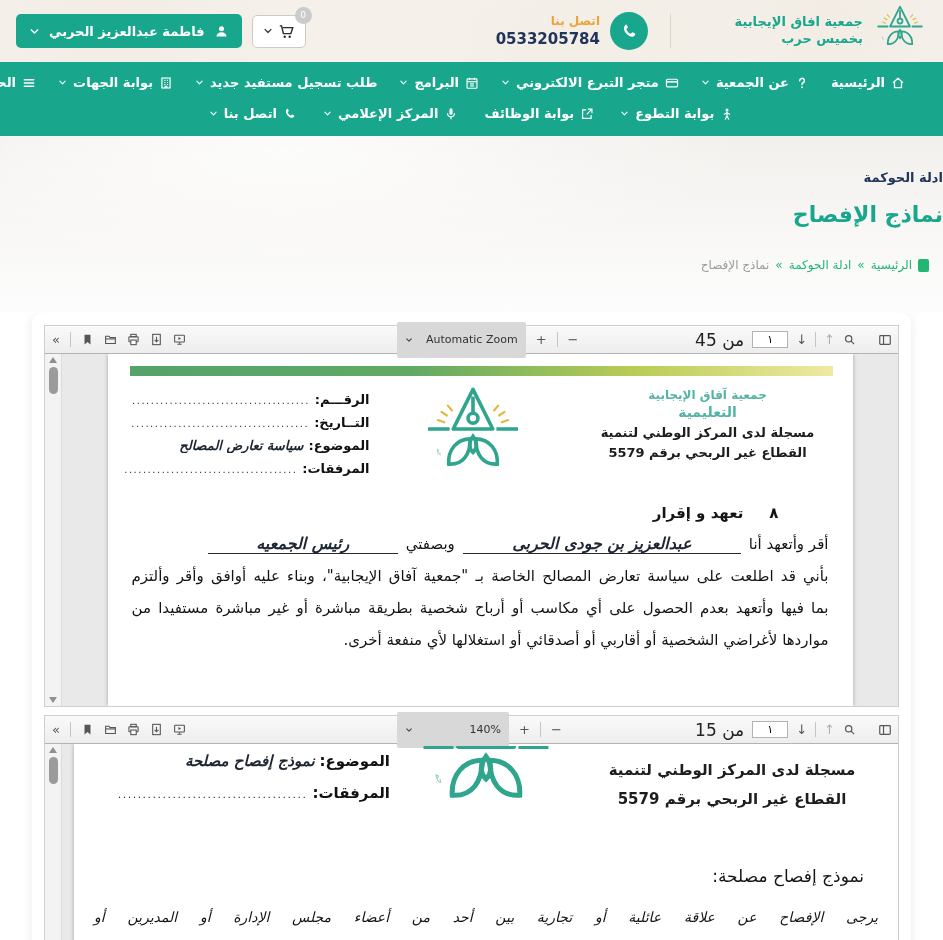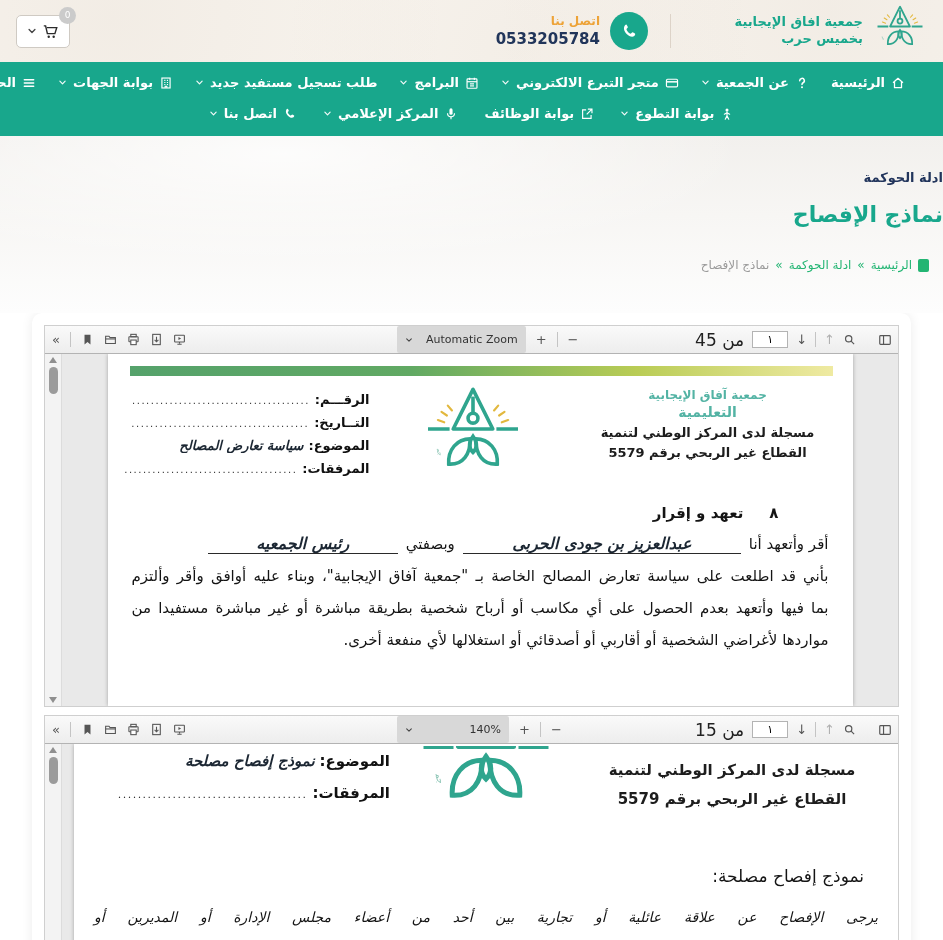--- a/index.html
+++ b/index.html
@@ -55,21 +55,21 @@
   .card { margin:0 32px; background:#fff; border-radius:10px; box-shadow:0 0 12px rgba(0,0,0,.08); padding:12px; height:820px; }
   .pdf-viewer { border:1px solid #cfcfcf; direction:ltr; background:#e9e9e9; }
   .pdf-viewer.first { margin-bottom:8px; }
   .pdf-toolbar { height:28px; position:relative; background:linear-gradient(#fafafa,#ededed); border-bottom:1px solid #b3b3b3; color:#4d4d4d; }
   .tb-group { position:absolute; top:0; height:27px; display:flex; align-items:center; }
   .tb-left { left:7px; gap:10px; }
   .tb-sep { width:1px; height:15px; background:#c4c4c4; }
   .tb-glyph { font-size:13px; color:#555; cursor:pointer; line-height:1; }
   .tb-ico { width:13px; height:13px; color:#565656; cursor:pointer; display:block; }
   .tb-zoom { left:352px; gap:10px; }
-  .zoom-select { background:#d8d8d8; height:27px; min-width:112px; border-radius:2px; display:flex; align-items:center; gap:13px; padding:0 8px; font-size:11px; color:#333; cursor:pointer; }
+  .zoom-select { background:#d8d8d8; height:36px; min-width:112px; border-radius:2px; display:flex; align-items:center; gap:13px; padding:0 8px; font-size:11px; color:#333; cursor:pointer; }
   .zoom-select svg { width:8px; height:8px; color:#444; }
   .tb-pages { right:42px; gap:8px; }
   .pg-count { font-size:17px; color:#222; direction:rtl; }
   .pg-input { width:36px; height:17px; border:1px solid #b3b3b3; background:#fff; text-align:center; font-size:11px; font-family:inherit; }
   .arrow-btn { font-size:13px; cursor:pointer; color:#555; }
   .arrow-btn.dim { color:#b0b0b0; }
   .tb-end { right:6px; }
   .tb-end .tb-ico { width:14px; height:14px; }
 
   .pdf-body { display:flex; }
@@ -258,20 +258,29 @@
     <div class="actions-group">
       <div class="cart-btn">
         <svg class="cart">
             <use href="#i-cart"></use>
           </svg>
         <svg class="chev">
             <use href="#i-chev"></use>
           </svg>
         <span class="cart-badge">0</span>
       </div>
+      <button class="user-btn">
+        <svg class="person">
+            <use href="#i-person"></use>
+          </svg>
+        <span>فاطمة عبدالعزيز الحربي</span>
+        <svg class="chev">
+            <use href="#i-chev"></use>
+          </svg>
+      </button>
     </div>
   </header>
 
   <nav class="navbar">
     <div class="nav-row">
       <div class="nav-item">
         <svg class="ni">
             <use href="#i-home"></use>
           </svg>
         <span>الرئيسية</span>

